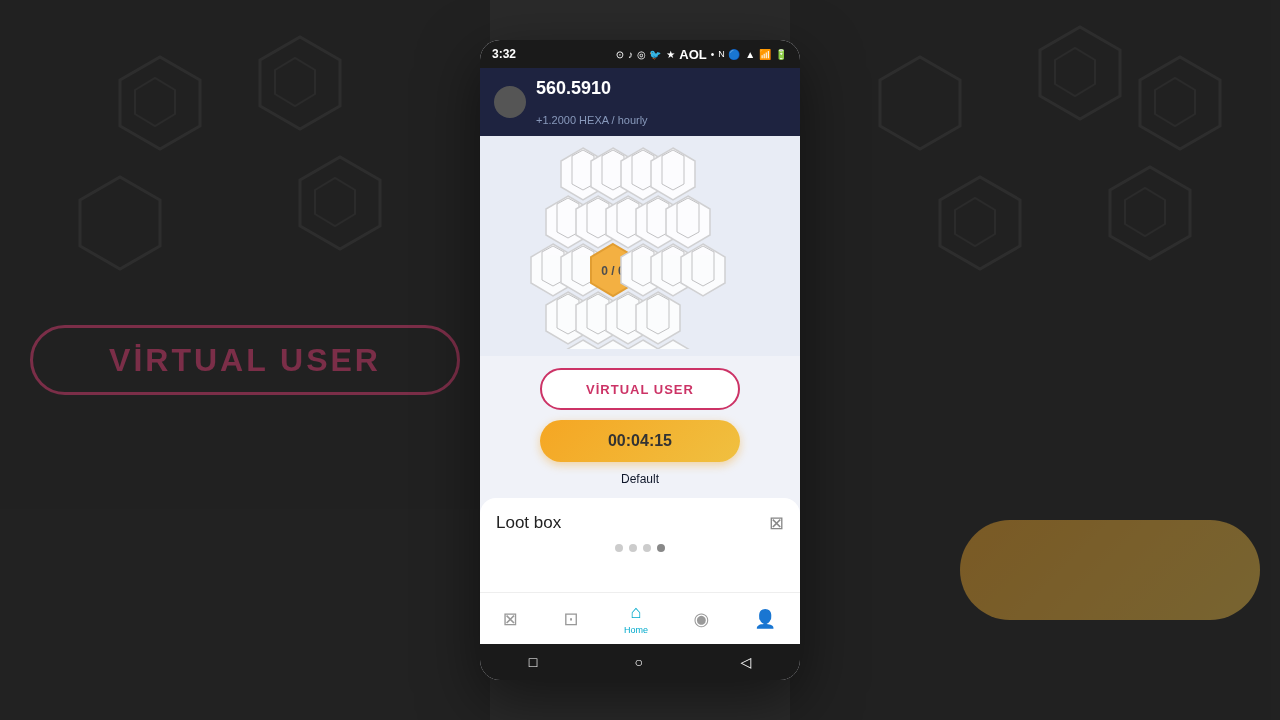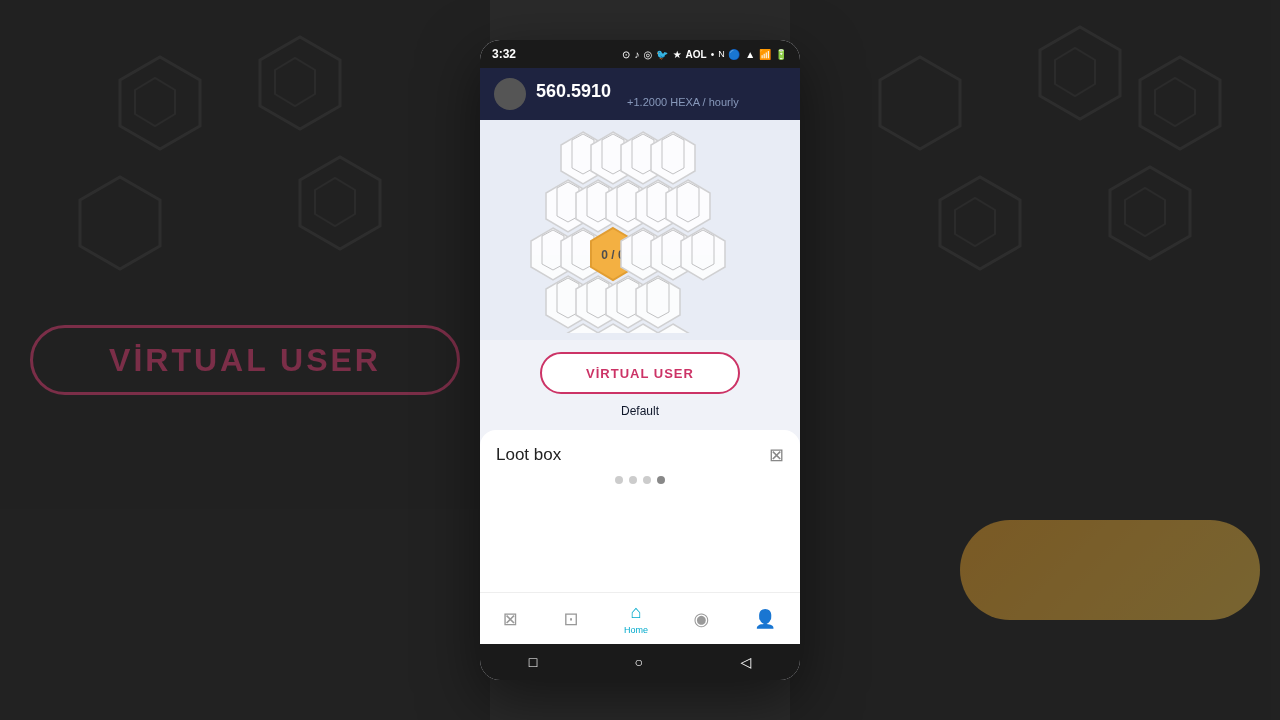--- a/index.html
+++ b/index.html
@@ -115,21 +115,21 @@
     .avatar-circle {
       width: 32px;
       height: 32px;
       background: #555;
       border-radius: 50%;
       flex-shrink: 0;
     }
 
     .balance-info {
       display: flex;
-      gap: 16px;
+      flex-direction: column;
     }
 
     .balance-amount {
       color: white;
       font-size: 18px;
       font-weight: bold;
     }
 
     .balance-rate {
       color: #8899bb;
@@ -337,21 +337,21 @@
 <div class="phone">
 
   <div class="status-bar">
     <span class="status-time">3:32</span>
     <div class="status-icons">
       <span class="status-icon">⊙</span>
       <span class="status-icon">♪</span>
       <span class="status-icon">◎</span>
       <span class="status-icon">🐦</span>
       <span class="status-icon">★</span>
-      <span class="status-icon" style="font-size:10px;font-weight:bold;color:white;">AOL</span>
+      <span class="status-icon" style="font-size:13px;font-weight:bold;color:white;">AOL</span>
       <span class="status-icon">•</span>
       <span class="status-icon" style="font-size:9px;">N</span>
       <span class="status-icon">🔵</span>
       <span class="status-icon">▲</span>
       <span class="status-icon">📶</span>
       <span class="status-icon">🔋</span>
     </div>
   </div>
 
   <div class="balance-header">
@@ -436,20 +436,23 @@
         <polygon points="173,196 195,209 195,235 173,248 151,235 151,209" fill="white" stroke="#ccc" stroke-width="1.5"></polygon>
         <text x="173" y="226" text-anchor="middle" font-size="9" fill="#bbb">✗</text>
       </g>
     </svg>
   </div>
 
   <div class="action-area">
     <div class="virtual-user-btn">
       <span>VİRTUAL USER</span>
     </div>
+    <div class="timer-btn">
+      <span>00:04:15</span>
+    </div>
     <span class="default-text">Default</span>
   </div>
 
   <div class="loot-box-section">
     <div class="loot-box-header">
       <span class="loot-box-title">Loot box</span>
       <span class="loot-box-icon">⊠</span>
     </div>
     <div class="loot-box-dots">
       <div class="dot"></div>

